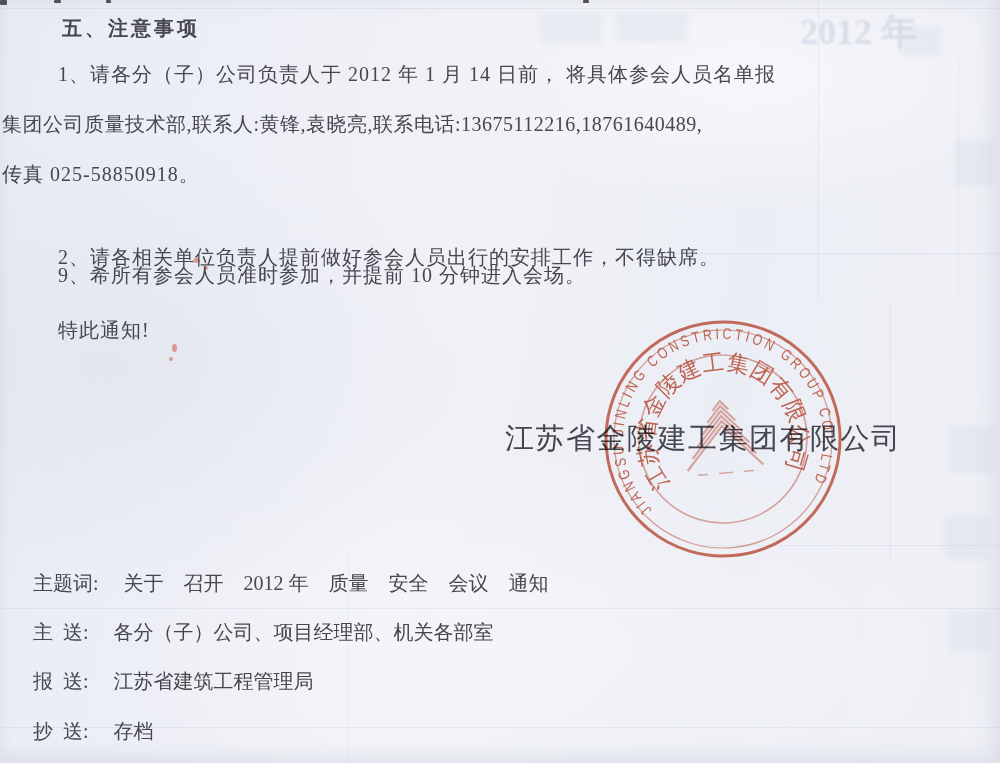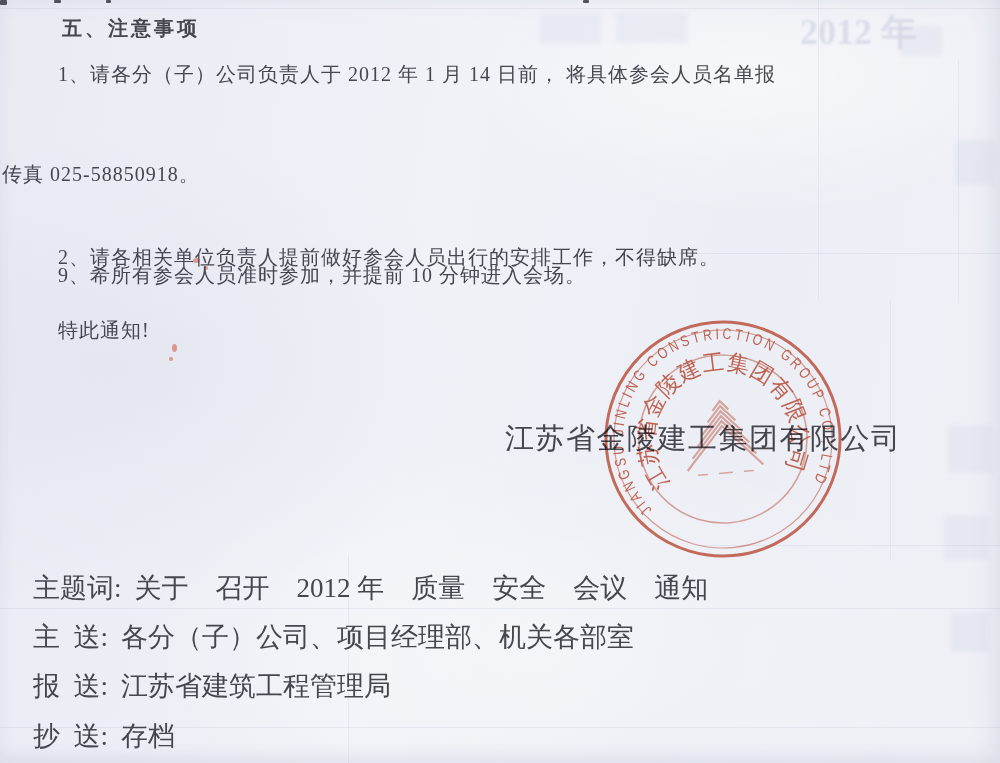--- a/index.html
+++ b/index.html
@@ -12,21 +12,21 @@
     background:
       radial-gradient(ellipse 420px 200px at 76% 10%, rgba(255,255,255,.55), transparent 70%),
       radial-gradient(ellipse 520px 320px at 12% 48%, rgba(208,212,226,.28), transparent 72%),
       radial-gradient(ellipse 600px 300px at 55% 85%, rgba(255,255,255,.35), transparent 70%),
       linear-gradient(100deg,#e9ebf3 0%,#f1f2f8 42%,#eceef5 70%,#f0f1f7 100%);
     box-shadow: inset -10px 0 22px rgba(120,125,150,.10), inset 0 -8px 16px rgba(120,125,150,.07);
   }
   .txt{position:absolute;white-space:pre;font-size:20px;line-height:1.25;letter-spacing:1px;}
   .heading{font-weight:700;letter-spacing:3px;}
   .sig{letter-spacing:1.5px;}
-  .footer-row{position:absolute;display:flex;gap:13px;font-size:27px;white-space:pre;}
+  .footer-row{position:absolute;display:flex;gap:25px;font-size:20px;white-space:pre;}
   .footer-row .lab{white-space:pre;}
   
   .bleed{position:absolute;color:#aab2cc;opacity:.34;font-weight:700;filter:blur(1px);white-space:pre;}
   .ghostblock{position:absolute;background:#b9c0d4;opacity:.16;filter:blur(2px);border-radius:2px;}
   .ghostline-h{position:absolute;height:1px;background:#93a0c2;opacity:.14;}
   .ghostline-v{position:absolute;width:1px;background:#93a0c2;opacity:.12;}
   .speck-red{position:absolute;background:#d4573f;opacity:.55;border-radius:50%;}
   .speck-dark{position:absolute;background:#2c2c34;opacity:.8;border-radius:1px;}
   
   .stamp{
@@ -68,20 +68,21 @@
   <div class="speck-dark" style="left:106px;top:0;width:5px;height:3px;"></div>
   <div class="speck-dark" style="left:583px;top:0;width:6px;height:3px;"></div>
   <div class="speck-red" style="left:193px;top:258px;width:7px;height:5px;"></div>
   <div class="speck-red" style="left:204px;top:266px;width:4px;height:4px;"></div>
   <div class="speck-red" style="left:172px;top:344px;width:5px;height:8px;"></div>
   <div class="speck-red" style="left:169px;top:357px;width:4px;height:4px;"></div>
 
   <div class="txt heading" style="left:62px;top:16px;">五、注意事项</div>
 
   <div class="txt" style="left:58px;top:62px;">1、请各分（子）公司负责人于 2012 年 1 月 14 日前， 将具体参会人员名单报</div>
+  <div class="txt" style="left:2px;top:112px;letter-spacing:0.5px;">集团公司质量技术部,联系人:黄锋,袁晓亮,联系电话:13675112216,18761640489,</div>
   <div class="txt" style="left:2px;top:162px;">传真 025-58850918。</div>
 
   <div class="txt" style="left:58px;top:213px;margin-top:32px;">2、请各相关单位负责人提前做好参会人员出行的安排工作，不得缺席。</div>
   <div class="txt" style="left:58px;top:263px;">9、希所有参会人员准时参加，并提前 10 分钟进入会场。</div>
   <div class="txt" style="left:58px;top:318px;">特此通知!</div>
 
   <div class="txt sig" style="left:505px;top:420px;font-size:29px;">江苏省金陵建工集团有限公司</div>
 
   <svg class="stamp" viewBox="-122 -122 244 244" aria-hidden="true">
     <circle class="ring" r="117" stroke-width="3"></circle>

